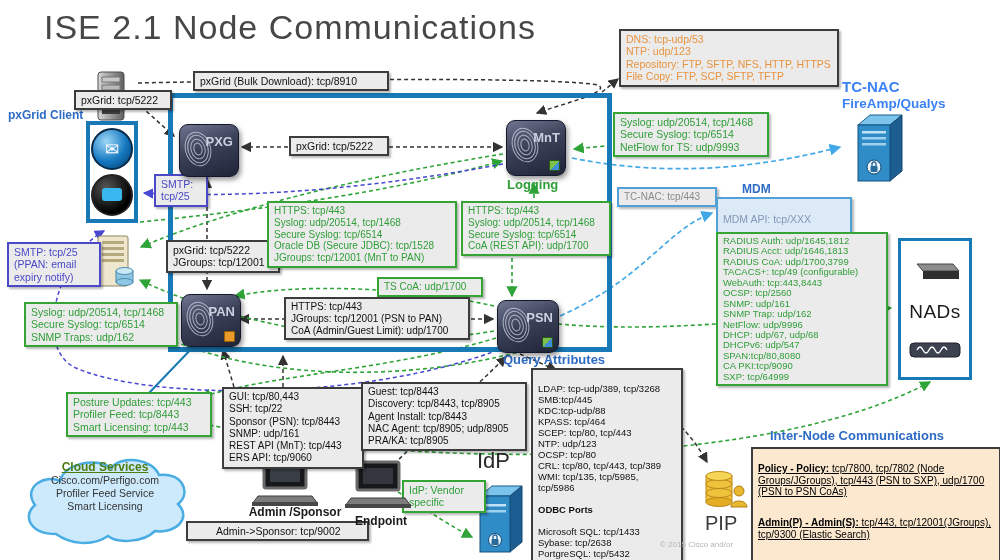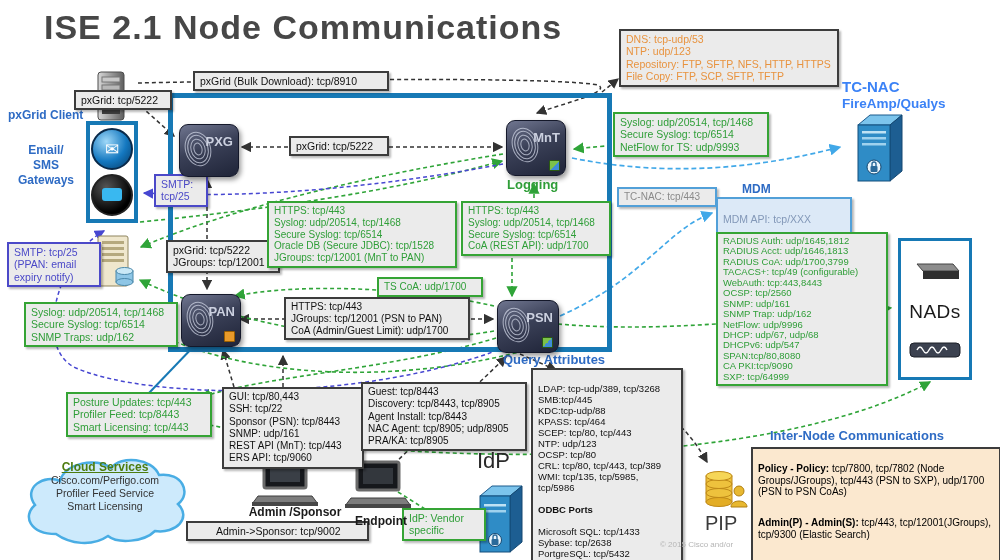--- a/index.html
+++ b/index.html
@@ -1,38 +1,38 @@
 <!DOCTYPE html>
 <html><head>
 <meta charset="utf-8">
 <style>
   html,body{margin:0;padding:0;background:#fff;}
   #canvas{position:relative;width:1000px;height:560px;background:#fff;overflow:hidden;
           font-family:"Liberation Sans",sans-serif;}
   svg.wires{position:absolute;left:0;top:0;z-index:1;}
 
-  h1.title{position:absolute;left:44px;top:8px;margin:0;font-size:34px;font-weight:bold;
+  h1.title{position:absolute;left:44px;top:8px;margin:0;font-size:34px;font-weight:normal;
            color:#474747;letter-spacing:1px;z-index:2;}
 
   .frame{position:absolute;left:168px;top:93px;width:444px;height:259px;
          border:5px solid #1779b5;box-sizing:border-box;z-index:1;background:transparent;}
 
   
   .lbl{position:absolute;z-index:2;font-size:10px;line-height:1.18;background:#ebebeb;
        border:2px solid #3c3c3c;padding:2px 5px;white-space:pre-line;color:#111;
        box-shadow:1.5px 1.5px 2px rgba(0,0,0,.28);}
   .lbl.green{border-color:#35a435;color:#2f9e38;}
   .lbl.purple{border-color:#4b49c8;color:#4b49c8;}
   .lbl.blueb{border-color:#52a0d8;color:#8a8a8a;}
   .lbl.mdm{border-color:#52a0d8;background:#dce9f7;}
   .lbl.tan{background:#fbe8cf;color:#000;}
   .lbl.orangetxt{color:#e8933f;}
   .lbl .l1{color:#8398b8;display:block;}
   .lbl .l2{color:#3f8cd6;display:block;}
-  .lbl p{margin:0 0 7px 0;}
+  .lbl p{margin:0 0 7px 0;text-decoration:underline;}
   .lbl p:last-child{margin:0;}
 
   .caption{position:absolute;z-index:2;font-weight:bold;color:#2e6bc4;font-size:12px;}
   .caption.big{font-size:13px;}
   .gcap{position:absolute;z-index:2;font-weight:bold;color:#2f9e38;font-size:13px;}
   .kcap{position:absolute;z-index:2;color:#3b82f6;}
 
   
   .node{position:absolute;z-index:3;width:58px;height:51px;border-radius:9px;
         background:linear-gradient(160deg,#707690 0%,#3a4057 45%,#1f2438 100%);
@@ -193,23 +193,20 @@
     <rect x="14" y="24" width="18" height="20" fill="#3f3f3f"></rect>
   </svg>
   <div class="caption" style="left:8px;top:108px;width:86px;">pxGrid Client</div>
 
   <div class="gw">
     <div class="circ mail">✉</div>
     <div class="circ chat">
         <div class="bub"></div>
       </div>
   </div>
-  <div class="caption" style="left:12px;top:143px;width:68px;text-align:center;white-space:pre-line;line-height:1.25;">Email/
-SMS
-Gateways</div>
 
   <svg class="icol" style="left:94px;top:234px;" width="48" height="58">
     <rect x="4" y="2" width="30" height="50" rx="2" fill="#efe7cd" stroke="#8f855f"></rect>
     <rect x="8" y="7" width="22" height="3" fill="#b5a97e"></rect>
       <rect x="8" y="13" width="22" height="3" fill="#b5a97e"></rect>
     <rect x="8" y="19" width="22" height="3" fill="#b5a97e"></rect>
       <rect x="8" y="25" width="22" height="3" fill="#b5a97e"></rect>
     <rect x="22" y="37" width="17" height="11" fill="#8ec6e6" stroke="#4a88aa"></rect>
     <ellipse cx="30.5" cy="37" rx="8.5" ry="3.5" fill="#c9e8f6" stroke="#4a88aa"></ellipse>
     <ellipse cx="30.5" cy="48" rx="8.5" ry="3.5" fill="#8ec6e6" stroke="#4a88aa"></ellipse>
@@ -341,21 +338,21 @@
   <svg class="icol" style="left:472px;top:484px;" width="54" height="74">
     <path d="M8 12 L20 2 L50 2 L38 12 z" fill="#7cc4ec" stroke="#1b5a8c"></path>
     <path d="M38 12 L50 2 L50 58 L38 68 z" fill="#1d5e92" stroke="#144770"></path>
     <rect x="8" y="12" width="30" height="56" fill="#2f8cc6" stroke="#134e7c"></rect>
     <rect x="12" y="20" width="22" height="2.5" fill="#bfe2f4"></rect>
       <rect x="12" y="26" width="22" height="2.5" fill="#9fd2ee"></rect>
     <circle cx="23" cy="56" r="6.5" fill="#e9f5fc" stroke="#144770"></circle>
     <rect x="19.5" y="55" width="7" height="6" rx="1" fill="#2a6a9a"></rect>
     <path d="M21 55 v-2 a2 2 0 0 1 4 0 v2" fill="none" stroke="#2a6a9a" stroke-width="1.4"></path>
   </svg>
-  <div class="lbl green" style="left:402px;top:508px;width:70px;font-size:10.5px;">IdP: Vendor
+  <div class="lbl green" style="left:402px;top:480px;width:70px;font-size:10.5px;">IdP: Vendor
 specific</div>
 
   <svg class="icol" style="left:252px;top:458px;" width="66" height="50">
     <rect x="12" y="2" width="42" height="28" rx="2" fill="#16181c" stroke="#6a6a6a" stroke-width="3"></rect>
     <rect x="18" y="8" width="30" height="16" fill="#3a3f46"></rect>
     <path d="M6 38 L60 38 L66 46 L0 46 z" fill="#7d7d7d" stroke="#3f3f3f"></path>
     <rect x="0" y="44" width="66" height="4" fill="#474747"></rect>
   </svg>
   <div class="laptitle" style="left:240px;top:505px;width:110px;text-align:center;">Admin /Sponsor</div>
   <div class="lbl" style="left:186px;top:521px;width:146px;font-size:10.5px;padding-left:28px;">Admin-&gt;Sponsor: tcp/9002</div>

